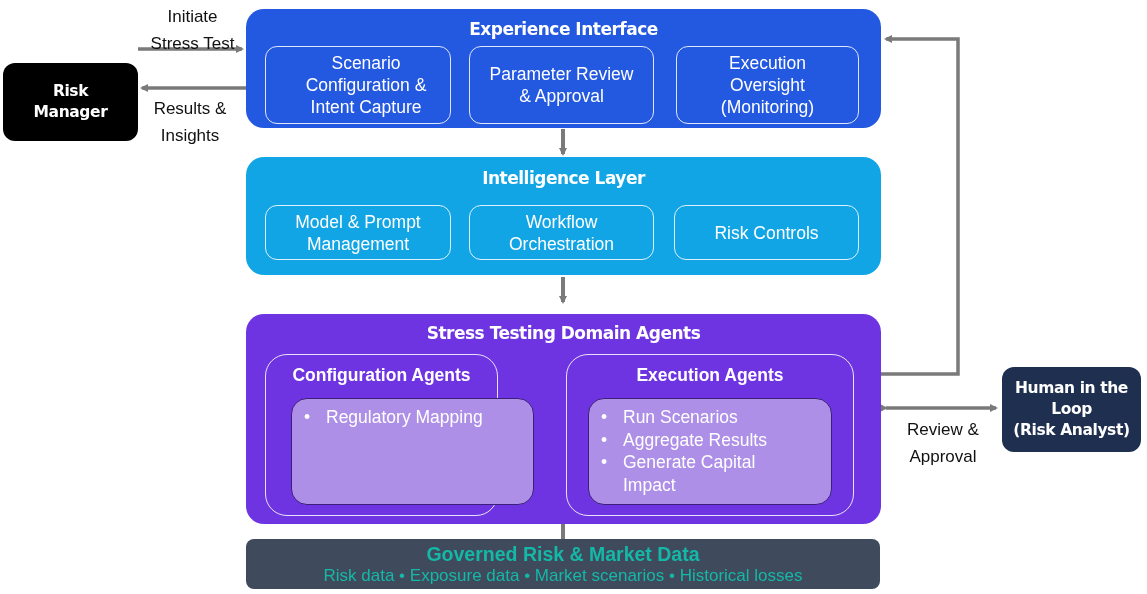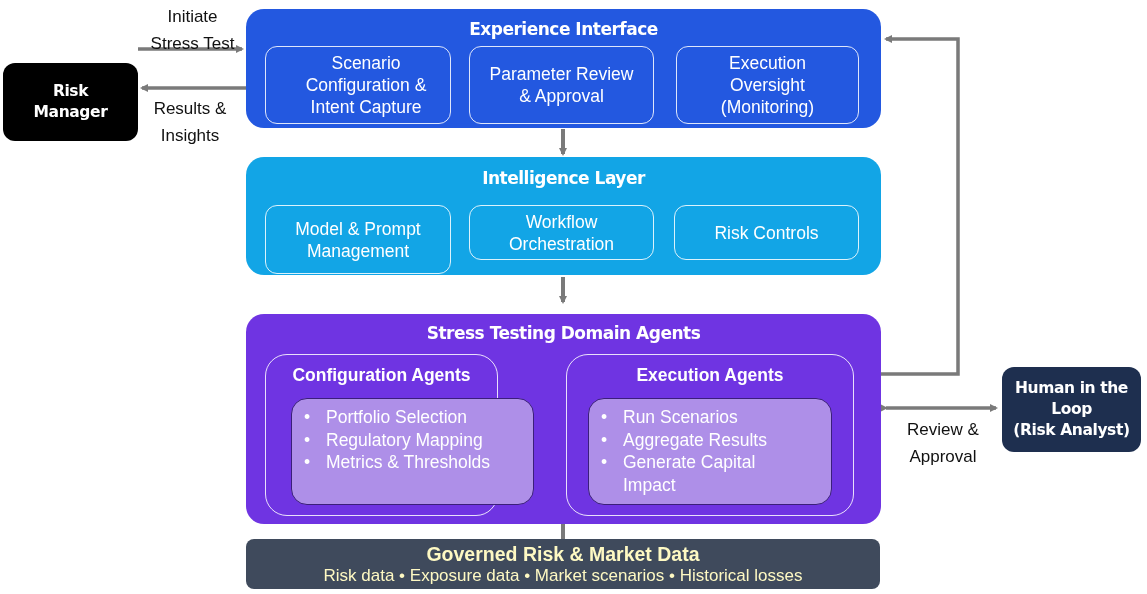--- a/index.html
+++ b/index.html
@@ -54,55 +54,53 @@
 Intent Capture</div>
   <div class="subbox" style="left:223px;top:37px;width:185px;height:78px;">Parameter Review
 &amp; Approval</div>
   <div class="subbox" style="left:430px;top:37px;width:183px;height:78px;">Execution
 Oversight
 (Monitoring)</div>
 </div>
 
 <div class="abs layer" style="left:246px;top:157px;width:635px;height:118px;background:#12a5e6;">
   <div class="layer-title" style="top:11px;">Intelligence Layer</div>
-  <div class="subbox" style="left:19px;top:48px;width:186px;height:69px;">Model &amp; Prompt
+  <div class="subbox" style="left:19px;top:48px;width:186px;height:55px;">Model &amp; Prompt
 Management</div>
   <div class="subbox" style="left:223px;top:48px;width:185px;height:55px;">Workflow
 Orchestration</div>
   <div class="subbox" style="left:428px;top:48px;width:185px;height:55px;">Risk Controls</div>
 </div>
 
 <div class="abs layer" style="left:246px;top:314px;width:635px;height:210px;background:#6f34e2;">
   <div class="layer-title" style="top:9px;">Stress Testing Domain Agents</div>
 
   <div class="agentgroup" style="left:19px;top:40px;width:233px;height:162px;">
     <div class="gtitle">Configuration Agents</div>
     <div class="agentlist" style="left:25px;top:43px;width:244px;height:107px;width:243px;">
       <ul>
-        <li>Portfolio Selection</li>
         <li>Regulatory Mapping</li>
-        <li>Metrics &amp; Thresholds</li>
       </ul>
     </div>
   </div>
 
   <div class="agentgroup" style="left:320px;top:40px;width:288px;height:162px;">
     <div class="gtitle">Execution Agents</div>
     <div class="agentlist" style="left:21px;top:43px;width:244px;height:107px;">
       <ul>
         <li>Run Scenarios</li>
         <li>Aggregate Results</li>
         <li style="white-space:pre-line;">Generate Capital
 Impact</li>
       </ul>
     </div>
   </div>
 </div>
 
-<div class="abs" style="left:246px;top:539px;width:634px;height:50px;background:#3f4a5c;border-radius:8px;color:#fef9c3;text-align:center;">
+<div class="abs" style="left:246px;top:539px;width:634px;height:50px;background:#3f4a5c;border-radius:8px;color:#14b8a6;text-align:center;">
   <div style="font-weight:bold;font-size:19.5px;line-height:24px;margin-top:3px;">Governed Risk &amp; Market Data</div>
   <div style="font-size:17px;line-height:20px;">Risk data • Exposure data • Market scenarios • Historical losses</div>
 </div>
 
 <div class="abs actor center" style="left:1002px;top:367px;width:139px;height:85px;background:#1e2f4f;">
   <span>Human in the
 Loop
 (Risk Analyst)</span>
 </div>
 <div class="lbl" style="left:893px;top:416px;width:100px;">Review &amp;

